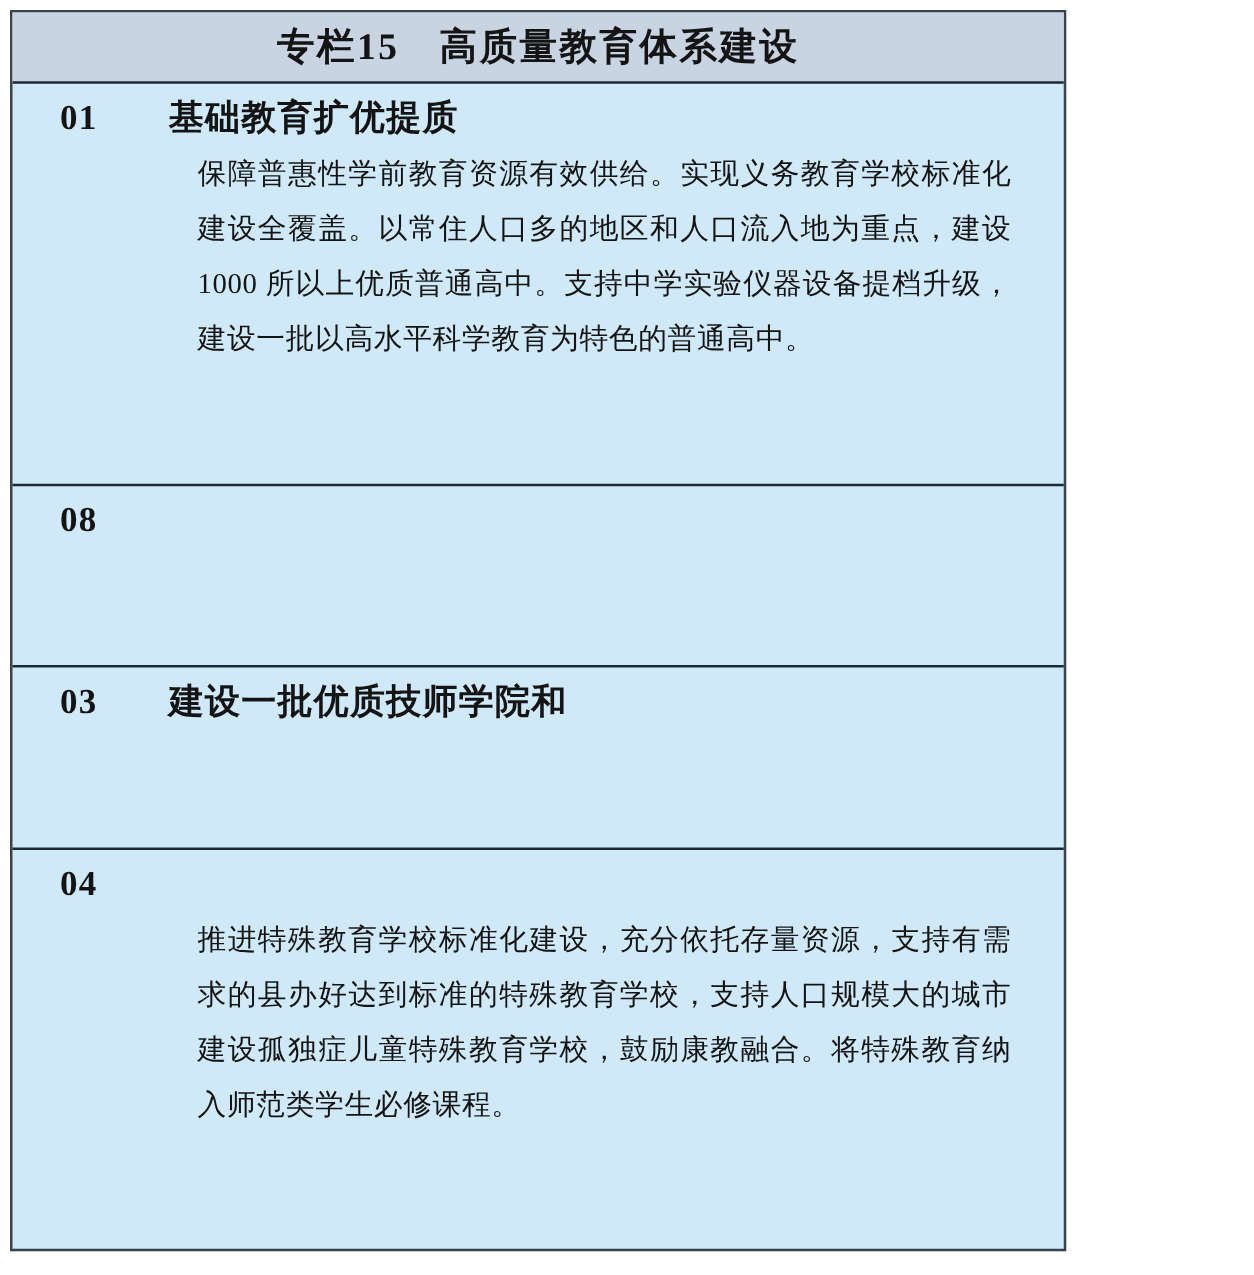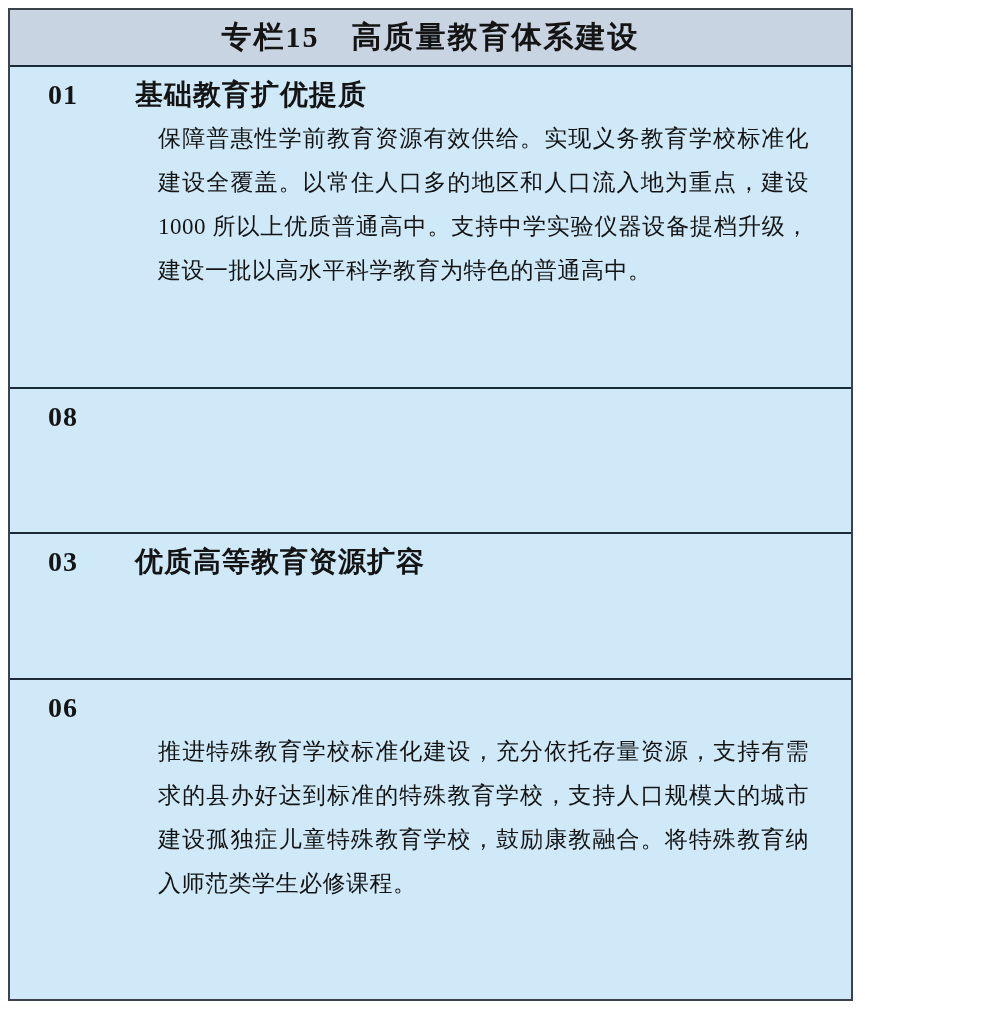--- a/index.html
+++ b/index.html
@@ -82,25 +82,25 @@
 
     <div class="section">
       <div class="sec-head">
         <span class="sec-num">08</span>
       </div>
     </div>
 
     <div class="section">
       <div class="sec-head">
         <span class="sec-num">03</span>
-        <span class="sec-title">优质高等教育资源扩容</span>
+        <span class="sec-title">建设一批优质技师学院和</span>
       </div>
     </div>
 
     <div class="section">
       <div class="sec-head">
-        <span class="sec-num">06</span>
+        <span class="sec-num">04</span>
       </div>
       <p class="sec-body">推进特殊教育学校标准化建设，充分依托存量资源，支持有需求的县办好达到标准的特殊教育学校，支持人口规模大的城市建设孤独症儿童特殊教育学校，鼓励康教融合。将特殊教育纳入师范类学生必修课程。</p>
     </div>
 
   </div>
 </div>
 
 </body></html>

